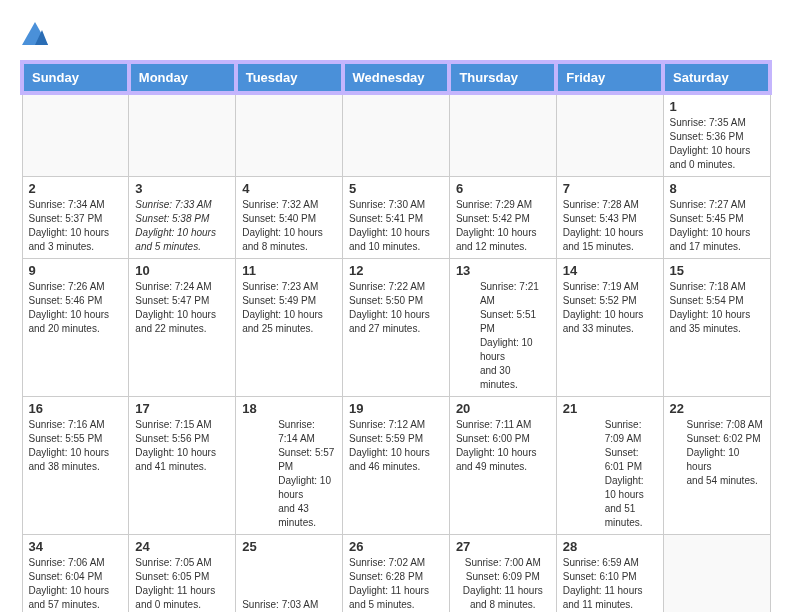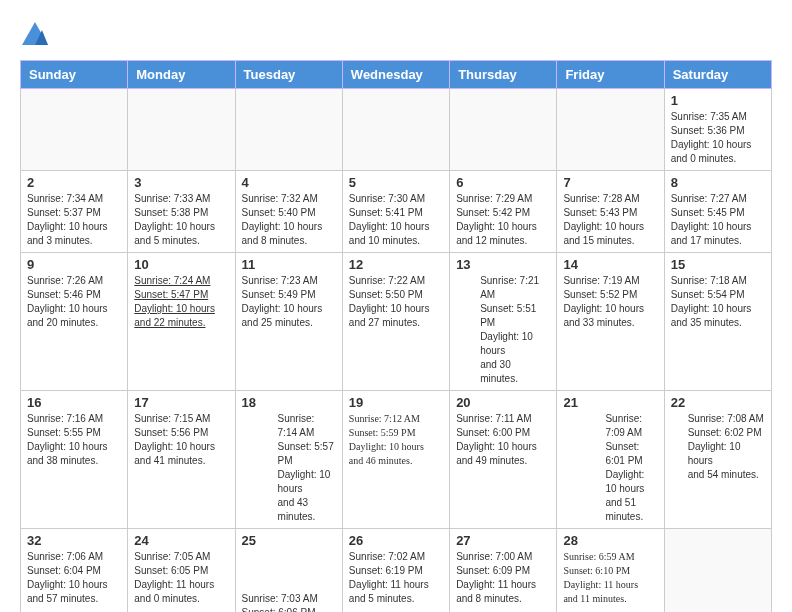--- a/index.html
+++ b/index.html
@@ -56,21 +56,21 @@
       width: 100%;
       border-collapse: collapse;
       border: 1px solid #ccc;
     }
     .calendar th {
       background-color: #4a90d9;
       color: #fff;
       padding: 6px 8px;
       text-align: left;
       font-size: 13px;
-      border: 1px solid #c4b5fd;
+      border: 4px solid #c4b5fd;
     }
     .calendar td {
       vertical-align: top;
       border: 1px solid #ccc;
       padding: 4px 6px;
       width: calc(100% / 7);
       min-height: 80px;
       font-size: 10.5px;
       color: #333;
       background: #fff;
@@ -141,21 +141,21 @@
       <tr>
         <td>
           <span class="day-number">2</span>
           <div class="day-info" style="white-space: pre-line;">Sunrise: 7:34 AM
 Sunset: 5:37 PM
 Daylight: 10 hours
 and 3 minutes.</div>
         </td>
         <td>
           <span class="day-number">3</span>
-          <div class="day-info" style="white-space: pre-line;">Sunrise: 7:33 AM
+          <div class="day-info" style="white-space: pre-line; font-style: italic;">Sunrise: 7:33 AM
 Sunset: 5:38 PM
 Daylight: 10 hours
 and 5 minutes.</div>
         </td>
         <td>
           <span class="day-number">4</span>
           <div class="day-info" style="white-space: pre-line;">Sunrise: 7:32 AM
 Sunset: 5:40 PM
 Daylight: 10 hours
 and 8 minutes.</div>
@@ -192,21 +192,21 @@
       <tr>
         <td>
           <span class="day-number">9</span>
           <div class="day-info" style="white-space: pre-line;">Sunrise: 7:26 AM
 Sunset: 5:46 PM
 Daylight: 10 hours
 and 20 minutes.</div>
         </td>
         <td>
           <span class="day-number">10</span>
-          <div class="day-info" style="white-space: pre-line; text-decoration: underline;">Sunrise: 7:24 AM
+          <div class="day-info" style="white-space: pre-line;">Sunrise: 7:24 AM
 Sunset: 5:47 PM
 Daylight: 10 hours
 and 22 minutes.</div>
         </td>
         <td>
           <span class="day-number">11</span>
           <div class="day-info" style="white-space: pre-line;">Sunrise: 7:23 AM
 Sunset: 5:49 PM
 Daylight: 10 hours
 and 25 minutes.</div>
@@ -257,21 +257,21 @@
         </td>
         <td>
           <span class="day-number">18</span>
           <div class="day-info" style="white-space: pre-line; margin-left: 36px;">Sunrise: 7:14 AM
 Sunset: 5:57 PM
 Daylight: 10 hours
 and 43 minutes.</div>
         </td>
         <td>
           <span class="day-number">19</span>
-          <div class="day-info" style="white-space: pre-line; font-family: Liberation Serif, serif;">Sunrise: 7:12 AM
+          <div class="day-info" style="white-space: pre-line;">Sunrise: 7:12 AM
 Sunset: 5:59 PM
 Daylight: 10 hours
 and 46 minutes.</div>
         </td>
         <td>
           <span class="day-number">20</span>
           <div class="day-info" style="white-space: pre-line;">Sunrise: 7:11 AM
 Sunset: 6:00 PM
 Daylight: 10 hours
 and 49 minutes.</div>
@@ -286,21 +286,21 @@
         <td>
           <span class="day-number">22</span>
           <div class="day-info" style="white-space: pre-line; margin-left: 17px;">Sunrise: 7:08 AM
 Sunset: 6:02 PM
 Daylight: 10 hours
 and 54 minutes.</div>
         </td>
       </tr>
       <tr>
         <td>
-          <span class="day-number">32</span>
+          <span class="day-number">34</span>
           <div class="day-info" style="white-space: pre-line;">Sunrise: 7:06 AM
 Sunset: 6:04 PM
 Daylight: 10 hours
 and 57 minutes.</div>
         </td>
         <td>
           <span class="day-number">24</span>
           <div class="day-info" style="white-space: pre-line;">Sunrise: 7:05 AM
 Sunset: 6:05 PM
 Daylight: 11 hours
@@ -309,34 +309,34 @@
         <td>
           <span class="day-number">25</span>
           <div class="day-info" style="white-space: pre-line; margin-top: 44px;">Sunrise: 7:03 AM
 Sunset: 6:06 PM
 Daylight: 11 hours
 and 2 minutes.</div>
         </td>
         <td>
           <span class="day-number">26</span>
           <div class="day-info" style="white-space: pre-line;">Sunrise: 7:02 AM
-Sunset: 6:19 PM
+Sunset: 6:28 PM
 Daylight: 11 hours
 and 5 minutes.</div>
         </td>
         <td>
           <span class="day-number">27</span>
-          <div class="day-info" style="white-space: pre-line;">Sunrise: 7:00 AM
+          <div class="day-info" style="white-space: pre-line; text-align: center;">Sunrise: 7:00 AM
 Sunset: 6:09 PM
 Daylight: 11 hours
 and 8 minutes.</div>
         </td>
         <td>
           <span class="day-number">28</span>
-          <div class="day-info" style="white-space: pre-line; font-family: Liberation Serif, serif;">Sunrise: 6:59 AM
+          <div class="day-info" style="white-space: pre-line;">Sunrise: 6:59 AM
 Sunset: 6:10 PM
 Daylight: 11 hours
 and 11 minutes.</div>
         </td>
         <td class="empty"></td>
       </tr>
     </tbody>
 </table>
 
 </body></html>

